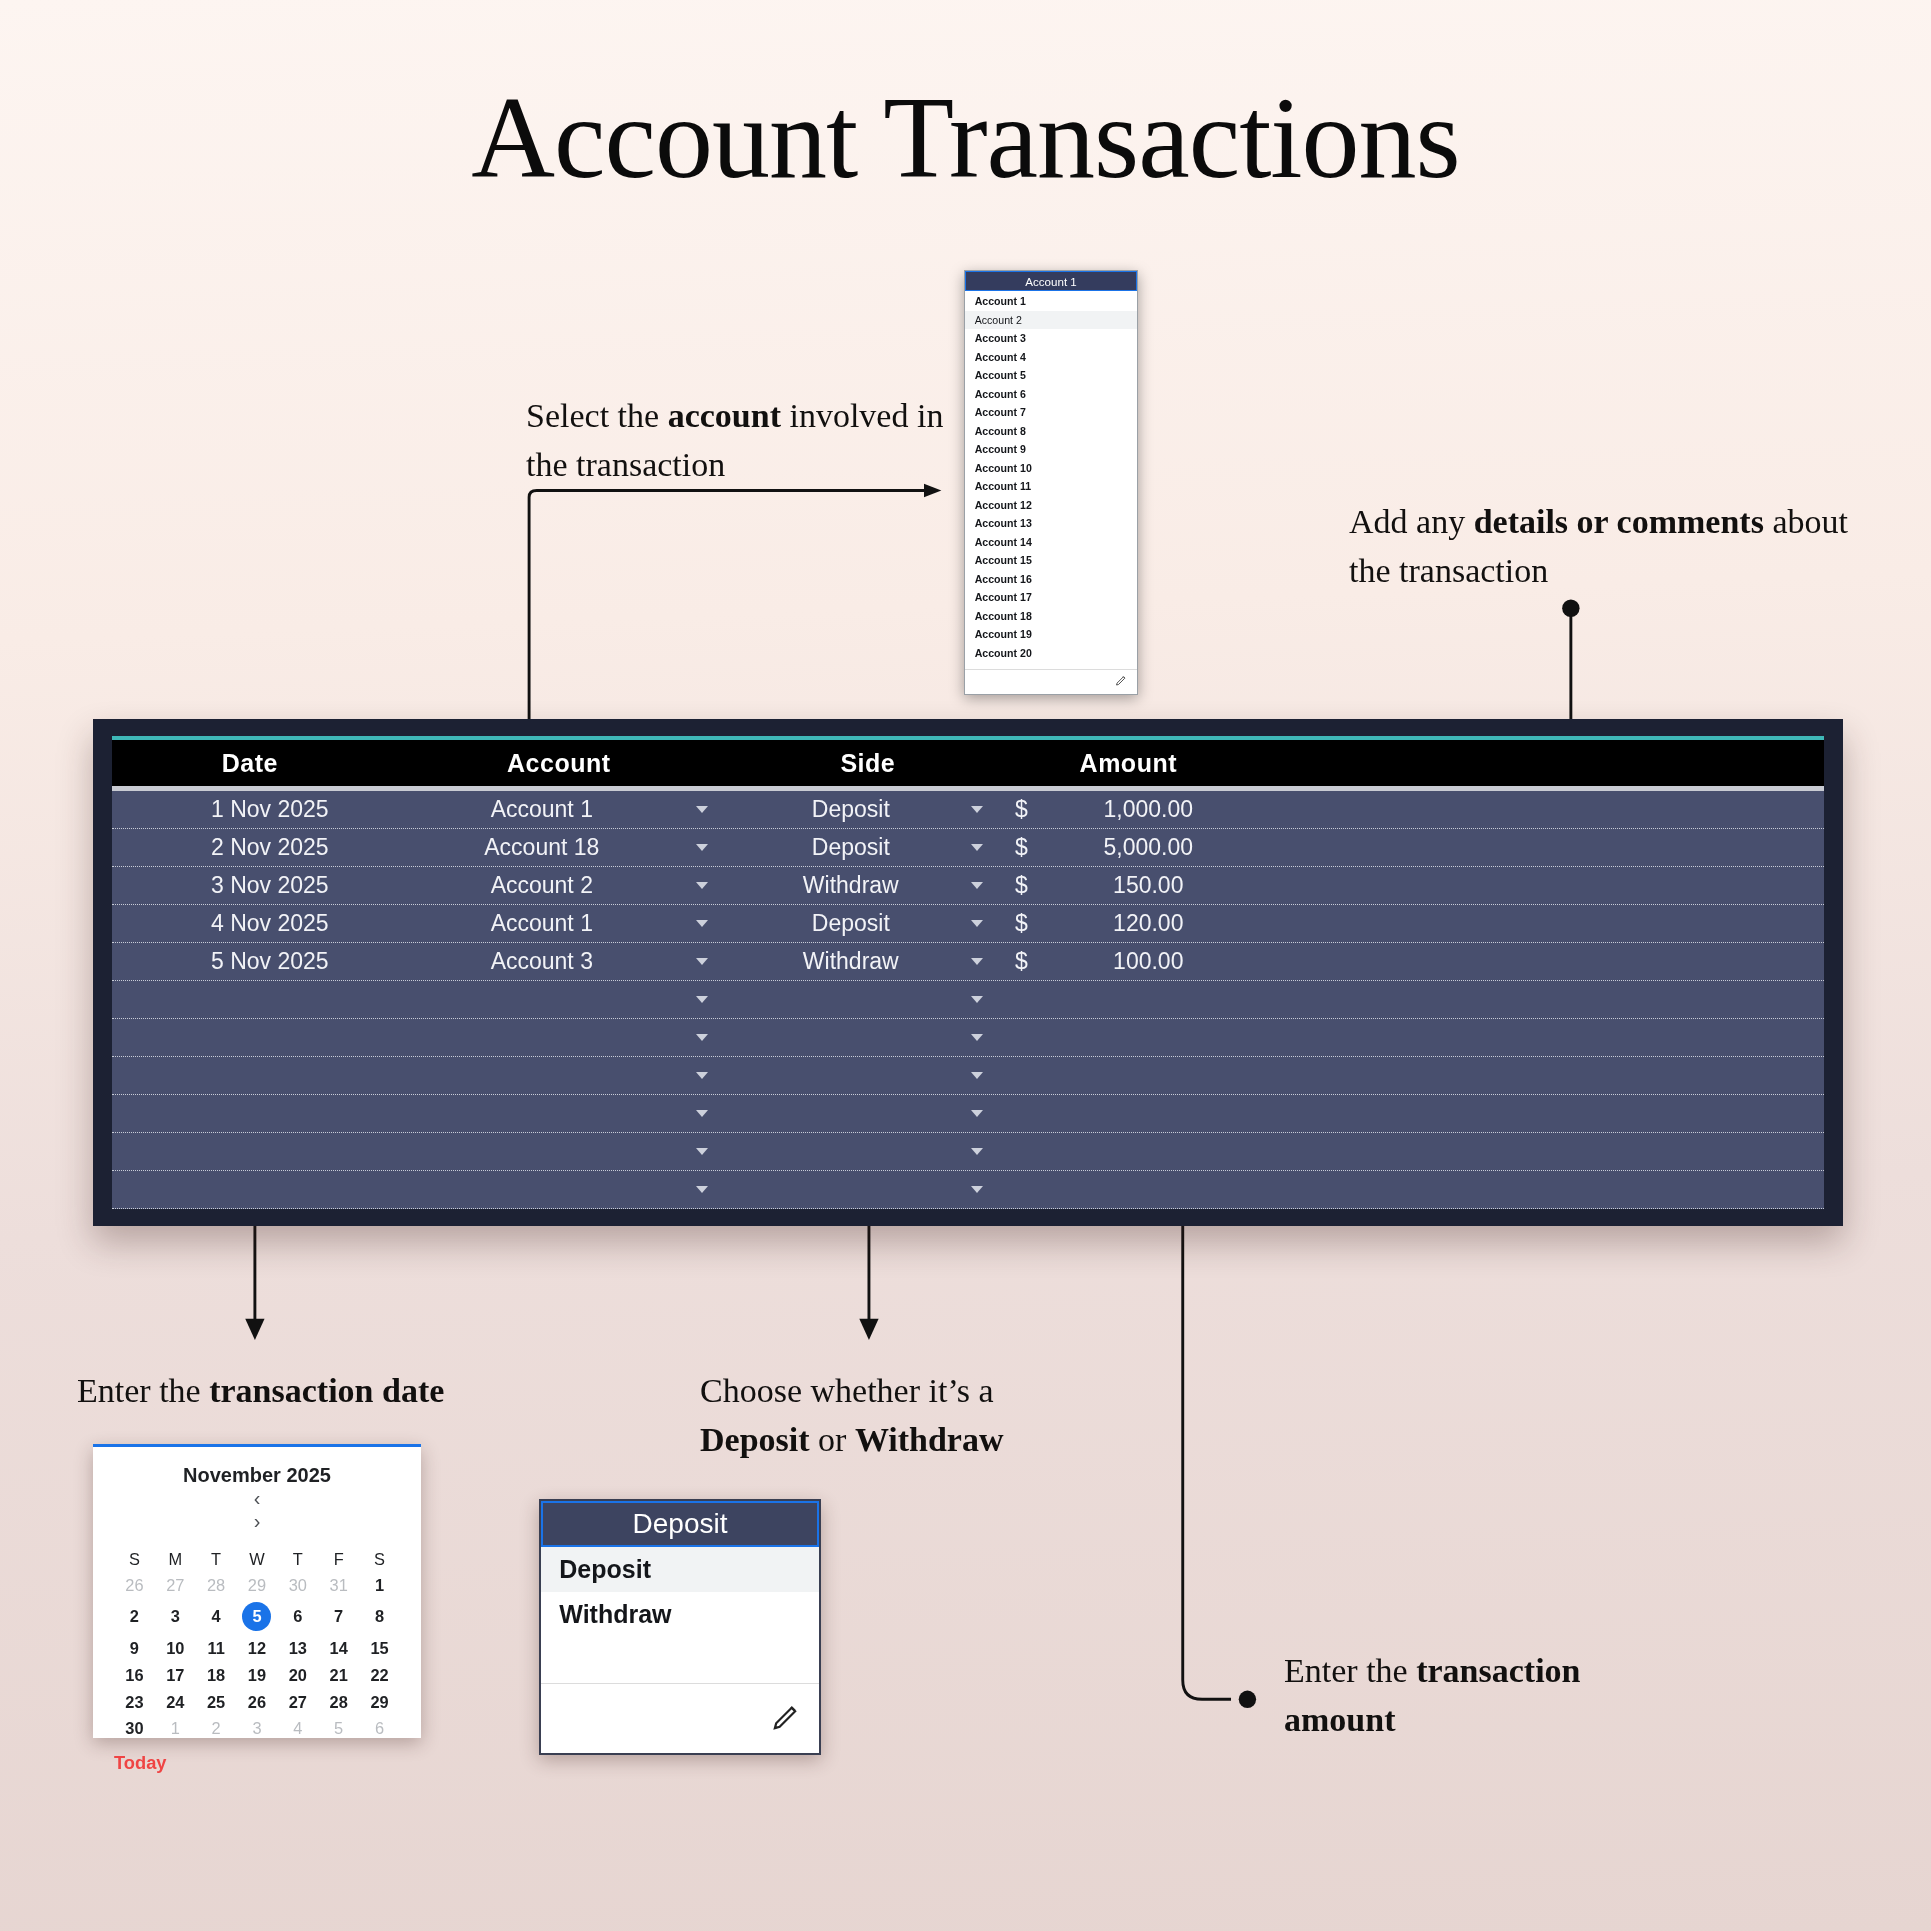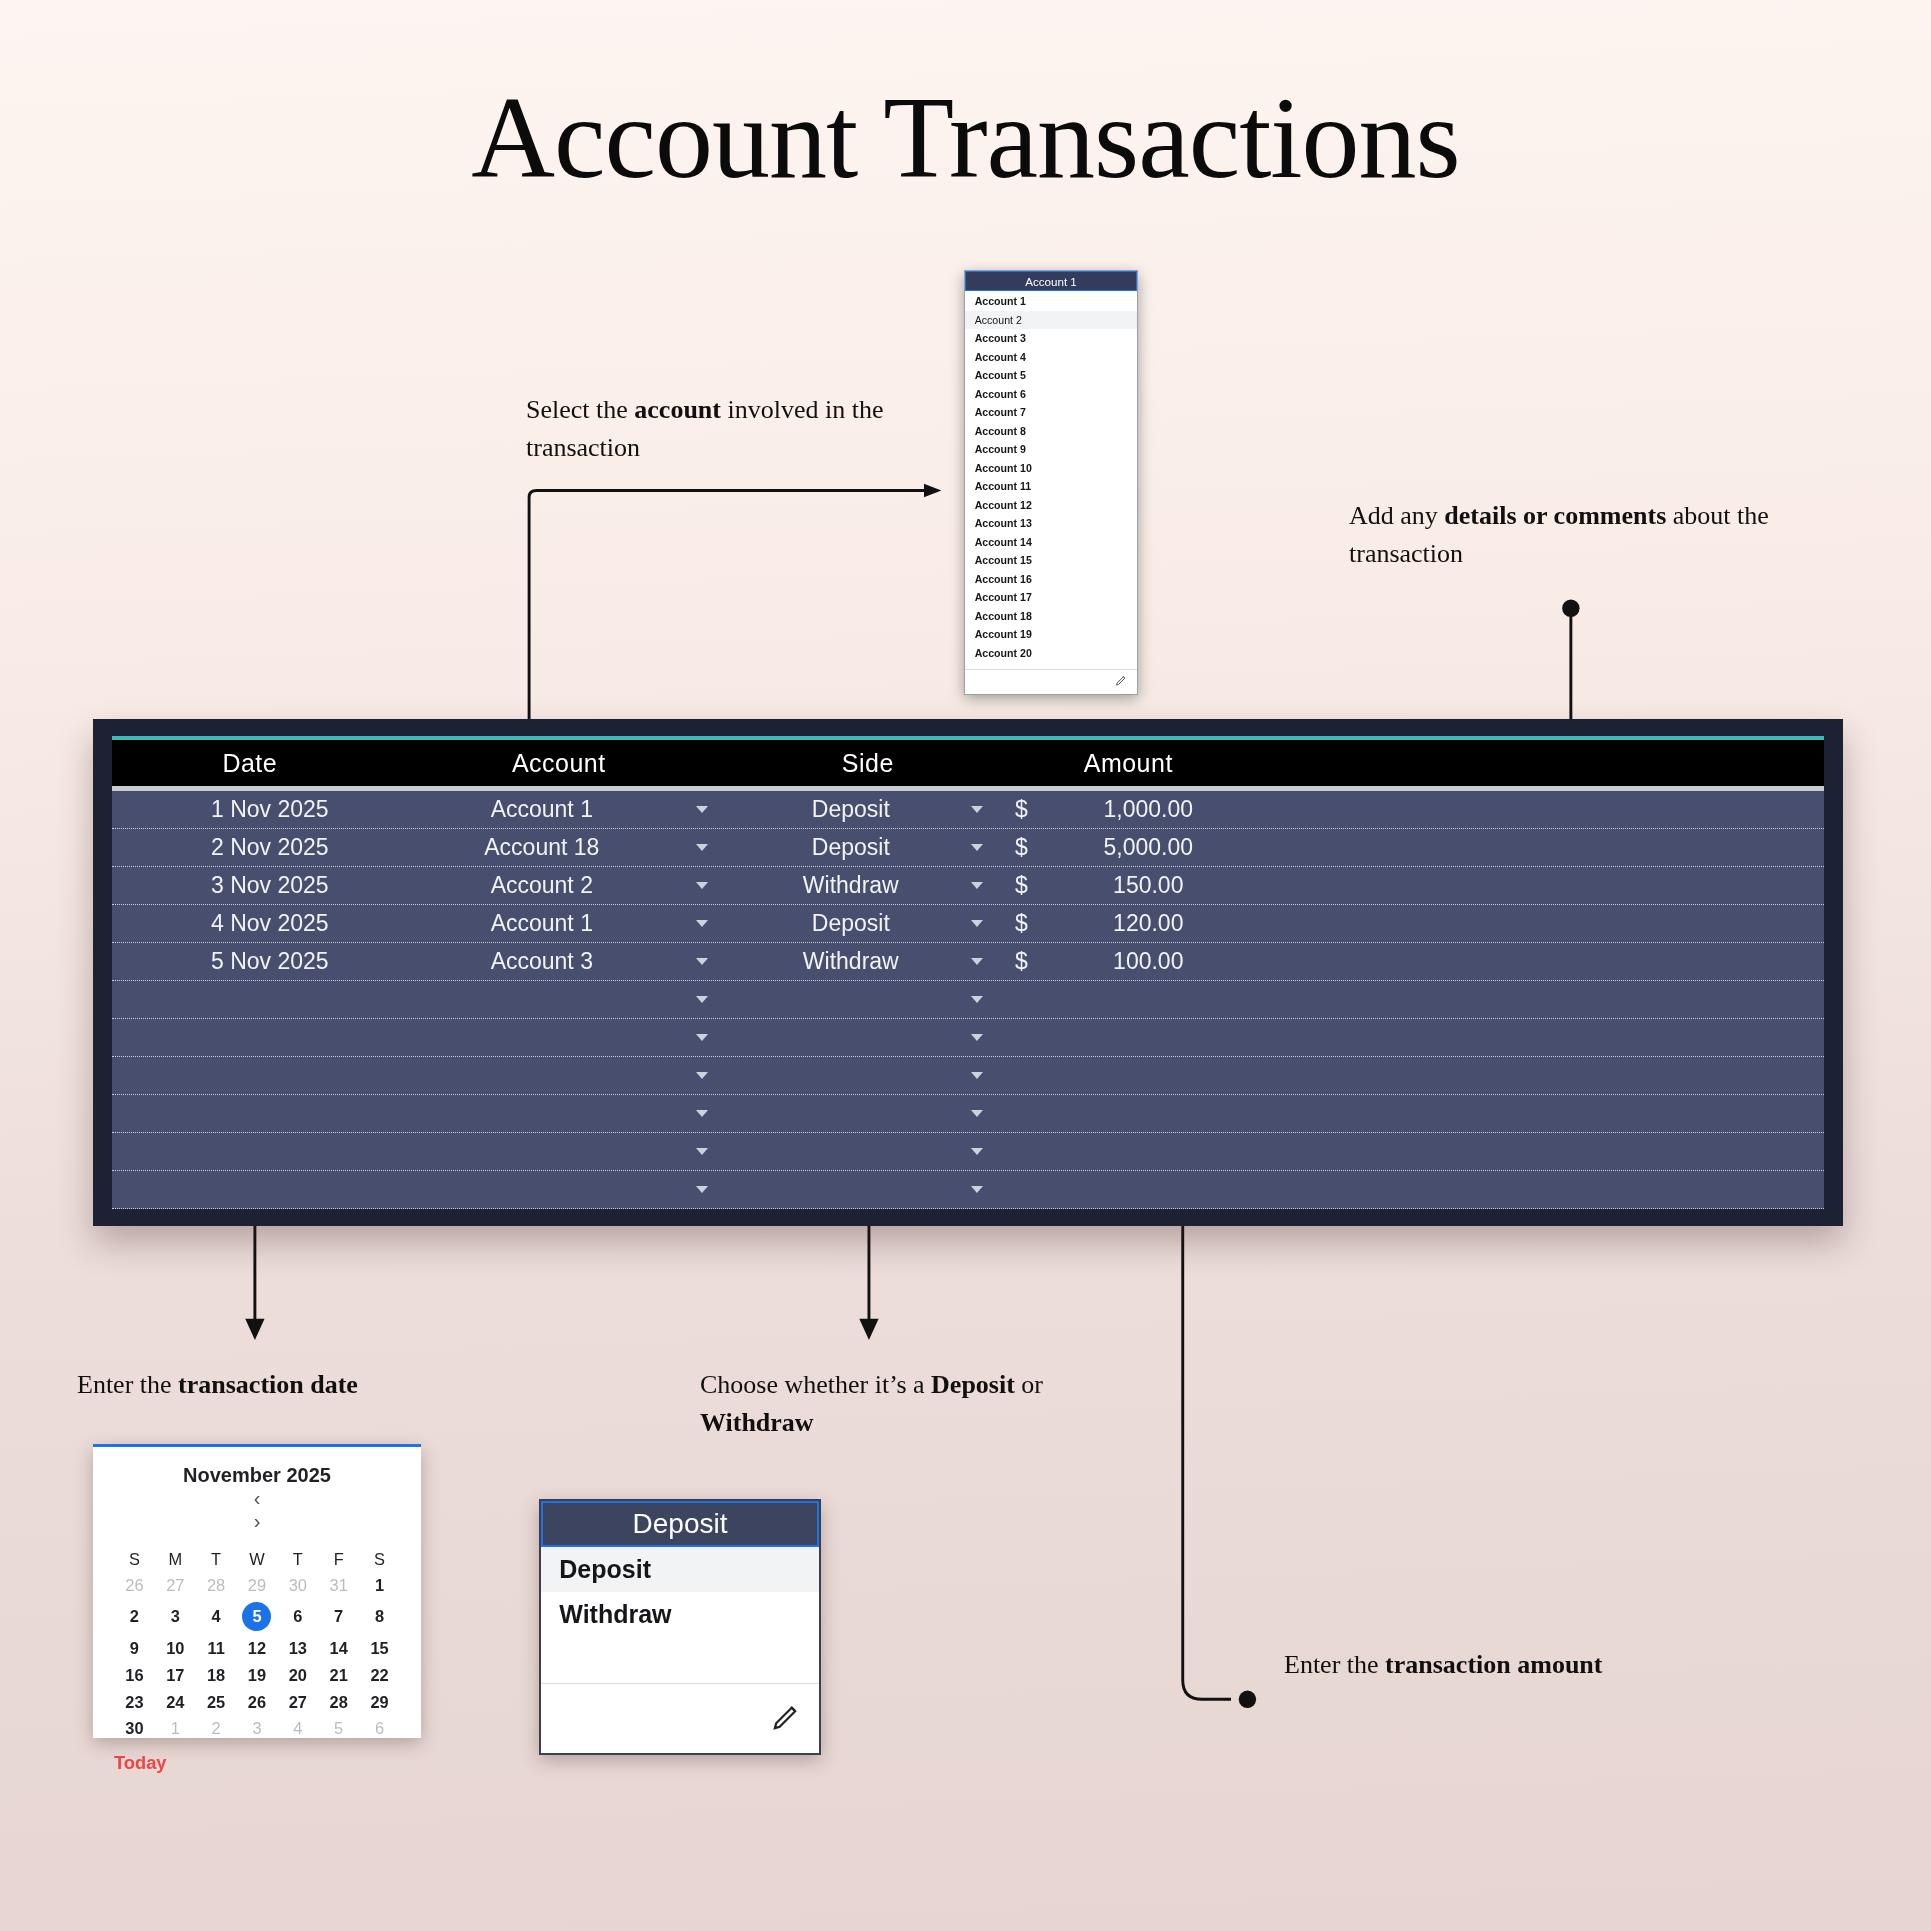--- a/index.html
+++ b/index.html
@@ -20,21 +20,21 @@
     font-size: 116px;
     font-weight: 400;
     letter-spacing: -1px;
     color: #0b0b0b;
   }
 
   
   .annot {
     position: absolute;
     font-family: "Liberation Serif", serif;
-    font-size: 26px;
+    font-size: 34px;
     line-height: 1.45;
     color: #12100f;
   }
   .annot b { font-weight: 700; }
 
   #annot-account   { left: 526px; top: 391px;  width: 444px; }
   #annot-notes     { left: 1349px; top: 497px; width: 502px; }
   #annot-date      { left: 77px;  top: 1366px; width: 502px; }
   #annot-side      { left: 700px; top: 1366px; width: 386px; }
   #annot-amount    { left: 1284px; top: 1646px; width: 386px; }
@@ -94,21 +94,21 @@
   #sheet .teal-rule { height: 3.9px; background: #3fb8b8; margin: 5.8px 19.3px 0 19.3px; }
   #sheet .hdr {
     display: flex;
     background: #000000;
     height: 46px;
     margin: 0 19.3px;
   }
   #sheet .hdr div {
     font-family: "Liberation Sans", sans-serif;
     font-size: 25px;
-    font-weight: 400;
+    font-weight: 700;
     color: #ffffff;
     display: flex; align-items: center; justify-content: center;
     letter-spacing: 0.5px;
   }
   #sheet .hdr-sep { height: 4.8px; background: #c9cbd3; margin: 0 19.3px; }
 
   #sheet .body { margin: 0 19.3px; background: #484f6e; }
   #sheet .row {
     display: flex;
     height: 38px;

